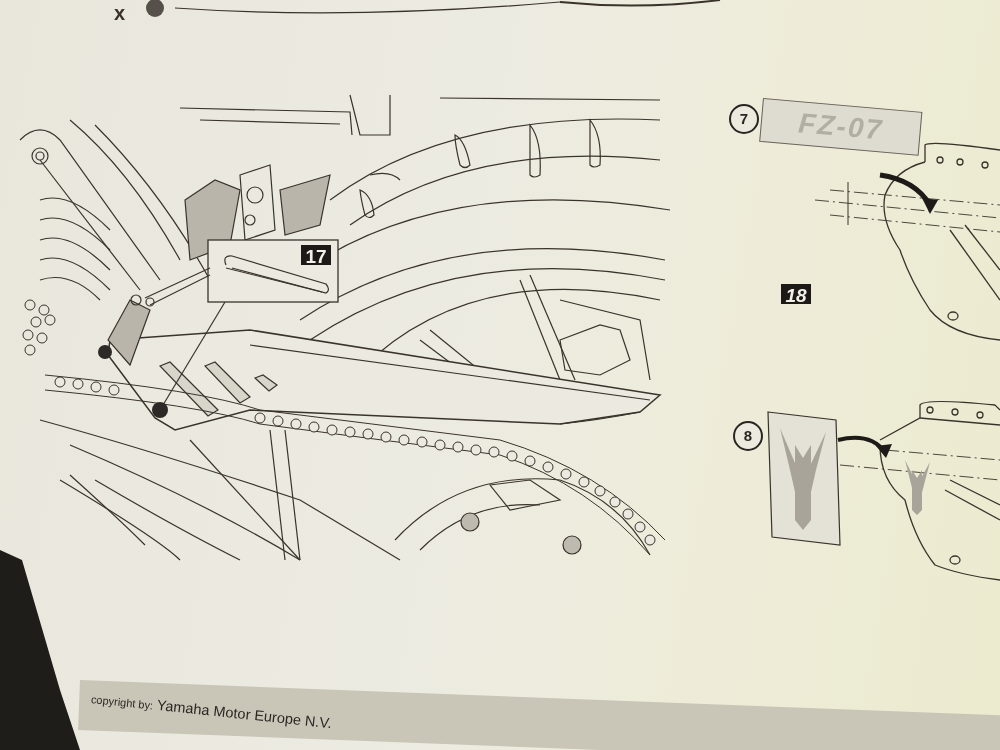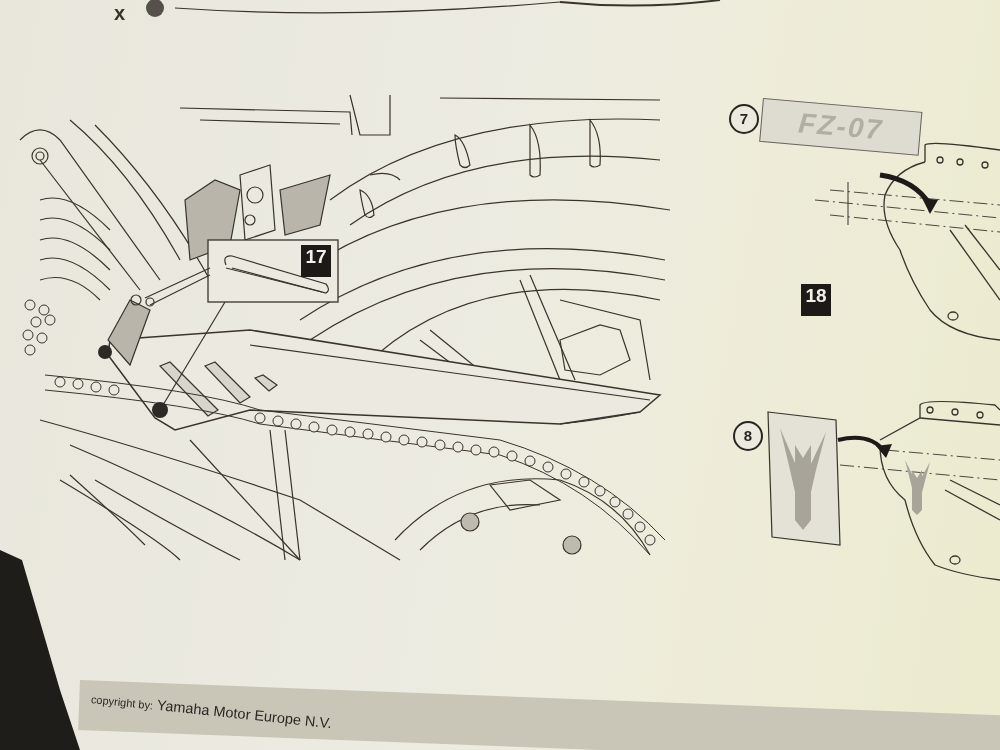--- a/index.html
+++ b/index.html
@@ -9,21 +9,21 @@
     font-family: "Liberation Sans", sans-serif;
   }
   .page {
     position: absolute; left: 0; top: 0; width: 1000px; height: 750px;
     background: linear-gradient(100deg, #e9e7dc 0%, #ecebe2 45%, #eeecd9 70%, #ecebcf 100%);
   }
   svg.drawing { position: absolute; left: 0; top: 0; }
   .step-badge {
     position: absolute; background: #1c1917; color: #f2f0e8;
     font-weight: bold; font-size: 19px; line-height: 24px; text-align: center;
-    width: 30px; height: 32px;
+    width: 30px; height: 20px;
   }
   .callout {
     position: absolute; width: 26px; height: 26px; border: 2px solid #2a2522;
     border-radius: 50%; font-weight: bold; font-size: 15px; line-height: 26px;
     text-align: center; color: #2a2522; background: #eceadf;
   }
   .qty-x {
     position: absolute; left: 114px; top: 2px; font-weight: bold; font-size: 20px; color: #3a332c;
   }
   .footer-bar {
@@ -232,21 +232,21 @@
     </g>
     <path d="M838 440 Q870 432 885 452" fill="none" stroke="#1d1a18" stroke-width="4"></path>
     <polygon points="876,446 892,444 886,458" fill="#1d1a18"></polygon>
 
     <path d="M0 550 L22 560 L60 690 L80 750 L0 750z" fill="#1f1d1a"></path>
   </svg>
 
   <span class="qty-x">x</span>
 
   <div class="step-badge" style="left:301px; top:245px;">17</div>
-  <div class="step-badge" style="left:801px; top:284px;">18</div>
+  <div class="step-badge" style="left:781px; top:284px;font-style:italic;">18</div>
 
   <div class="callout" style="left:729px; top:104px;">7</div>
   <div class="callout" style="left:733px; top:421px;">8</div>
 
   <div class="decal-fz">FZ-07</div>
 
   <div class="footer-bar"></div>
   <div class="footer-left">
     <span class="small">copyright by:</span>
     <span>Yamaha Motor Europe N.V.</span>

